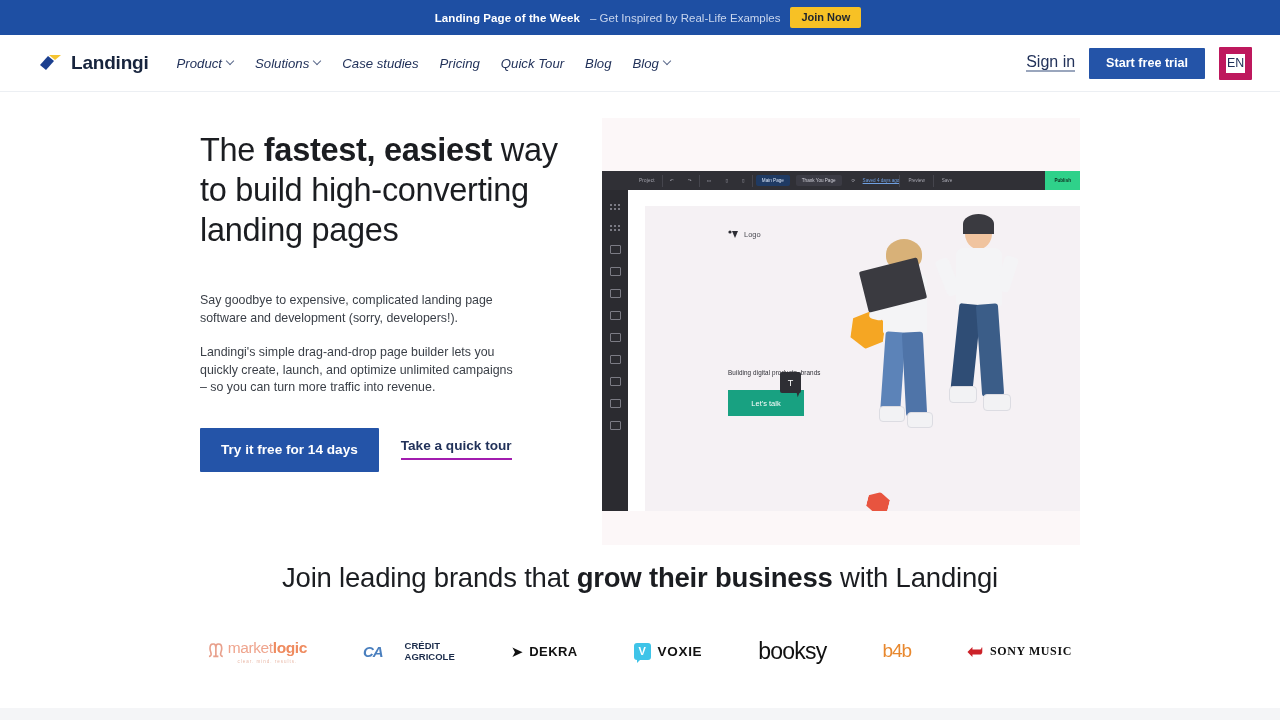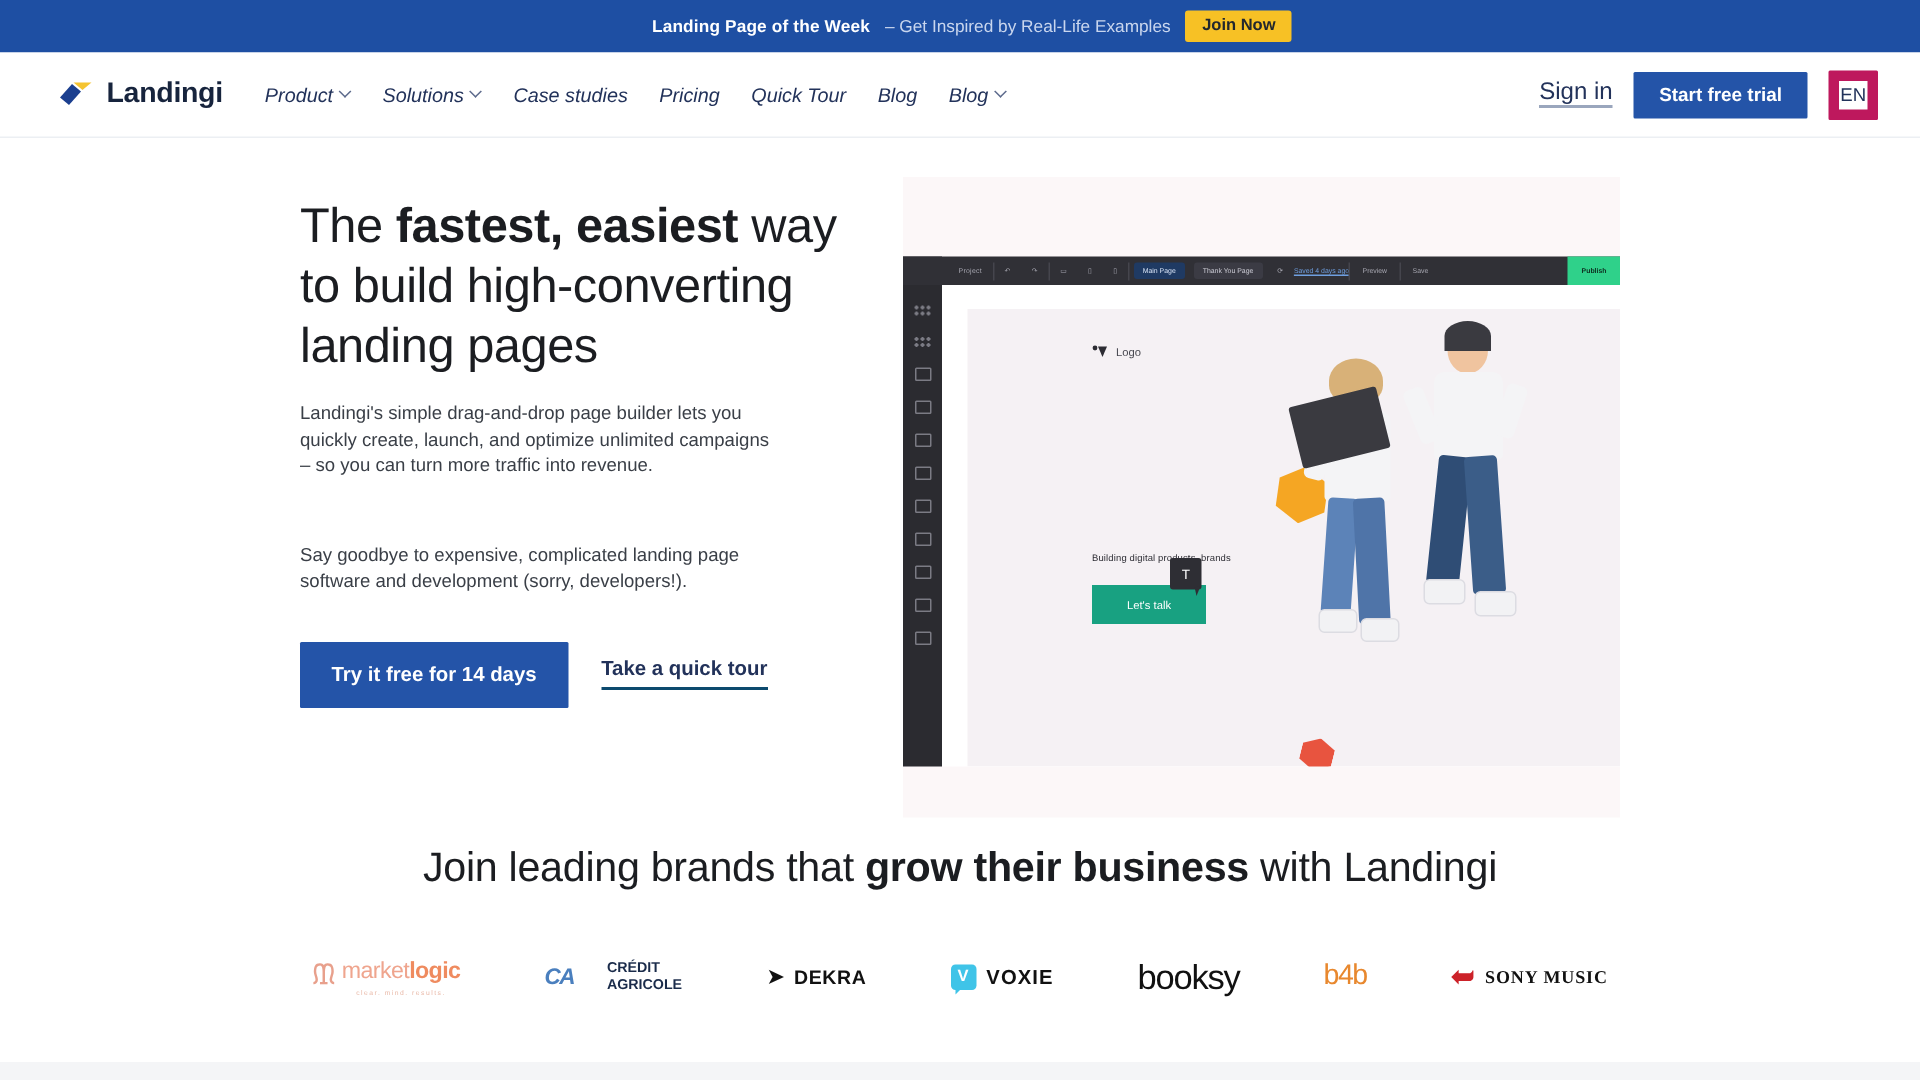--- a/index.html
+++ b/index.html
@@ -89,21 +89,21 @@
   }
   .hero-p.first { margin-top: 42px; }
   .hero-p.second { margin-top: 17px; }
   .hero-cta { margin-top: 31px; display: flex; align-items: center; gap: 22px; }
   .cta-primary {
     background: #2454a8; color: #fff; border: none; cursor: pointer;
     font-size: 13.6px; font-weight: bold; padding: 0 21px; height: 44px; border-radius: 1px;
   }
   .cta-link {
     font-size: 13.6px; font-weight: bold; color: #22325a; cursor: pointer;
-    border-bottom: 2px solid #0c4a6e; padding-bottom: 5px; line-height: 1;
+    border-bottom: 2px solid #a21caf; padding-bottom: 5px; line-height: 1;
   }
 
   
   .hero-right { position: relative; width: 560px; margin-left: 42px; margin-top: 26px; }
   .mock-bg {
     position: absolute; left: 0; top: 0; width: 478px; height: 427px;
     background: #fcf7f8;
   }
   .mock-window {
     position: absolute; left: 0; top: 53px; width: 478px; height: 340px;
@@ -286,22 +286,22 @@
     <button class="trial-btn">Start free trial</button>
     <button class="lang-btn">EN</button>
   </div>
 </div>
 
 <div class="hero">
 
   <div class="hero-left">
     <h1 class="hero-title"><span>The </span><b>fastest, easiest</b><span> way to build high-converting landing pages</span></h1>
 
+    <p class="hero-p first">Say goodbye to expensive, complicated landing page software and development (sorry, developers!).</p>
     <p class="hero-p second">Landingi's simple drag-and-drop page builder lets you quickly create, launch, and optimize unlimited campaigns – so you can turn more traffic into revenue.</p>
-    <p class="hero-p first">Say goodbye to expensive, complicated landing page software and development (sorry, developers!).</p>
 
     <div class="hero-cta">
       <button class="cta-primary">Try it free for 14 days</button>
       <span class="cta-link">Take a quick tour</span>
     </div>
   </div>
 
   <div class="hero-right">
     <div class="mock-bg"></div>
 

